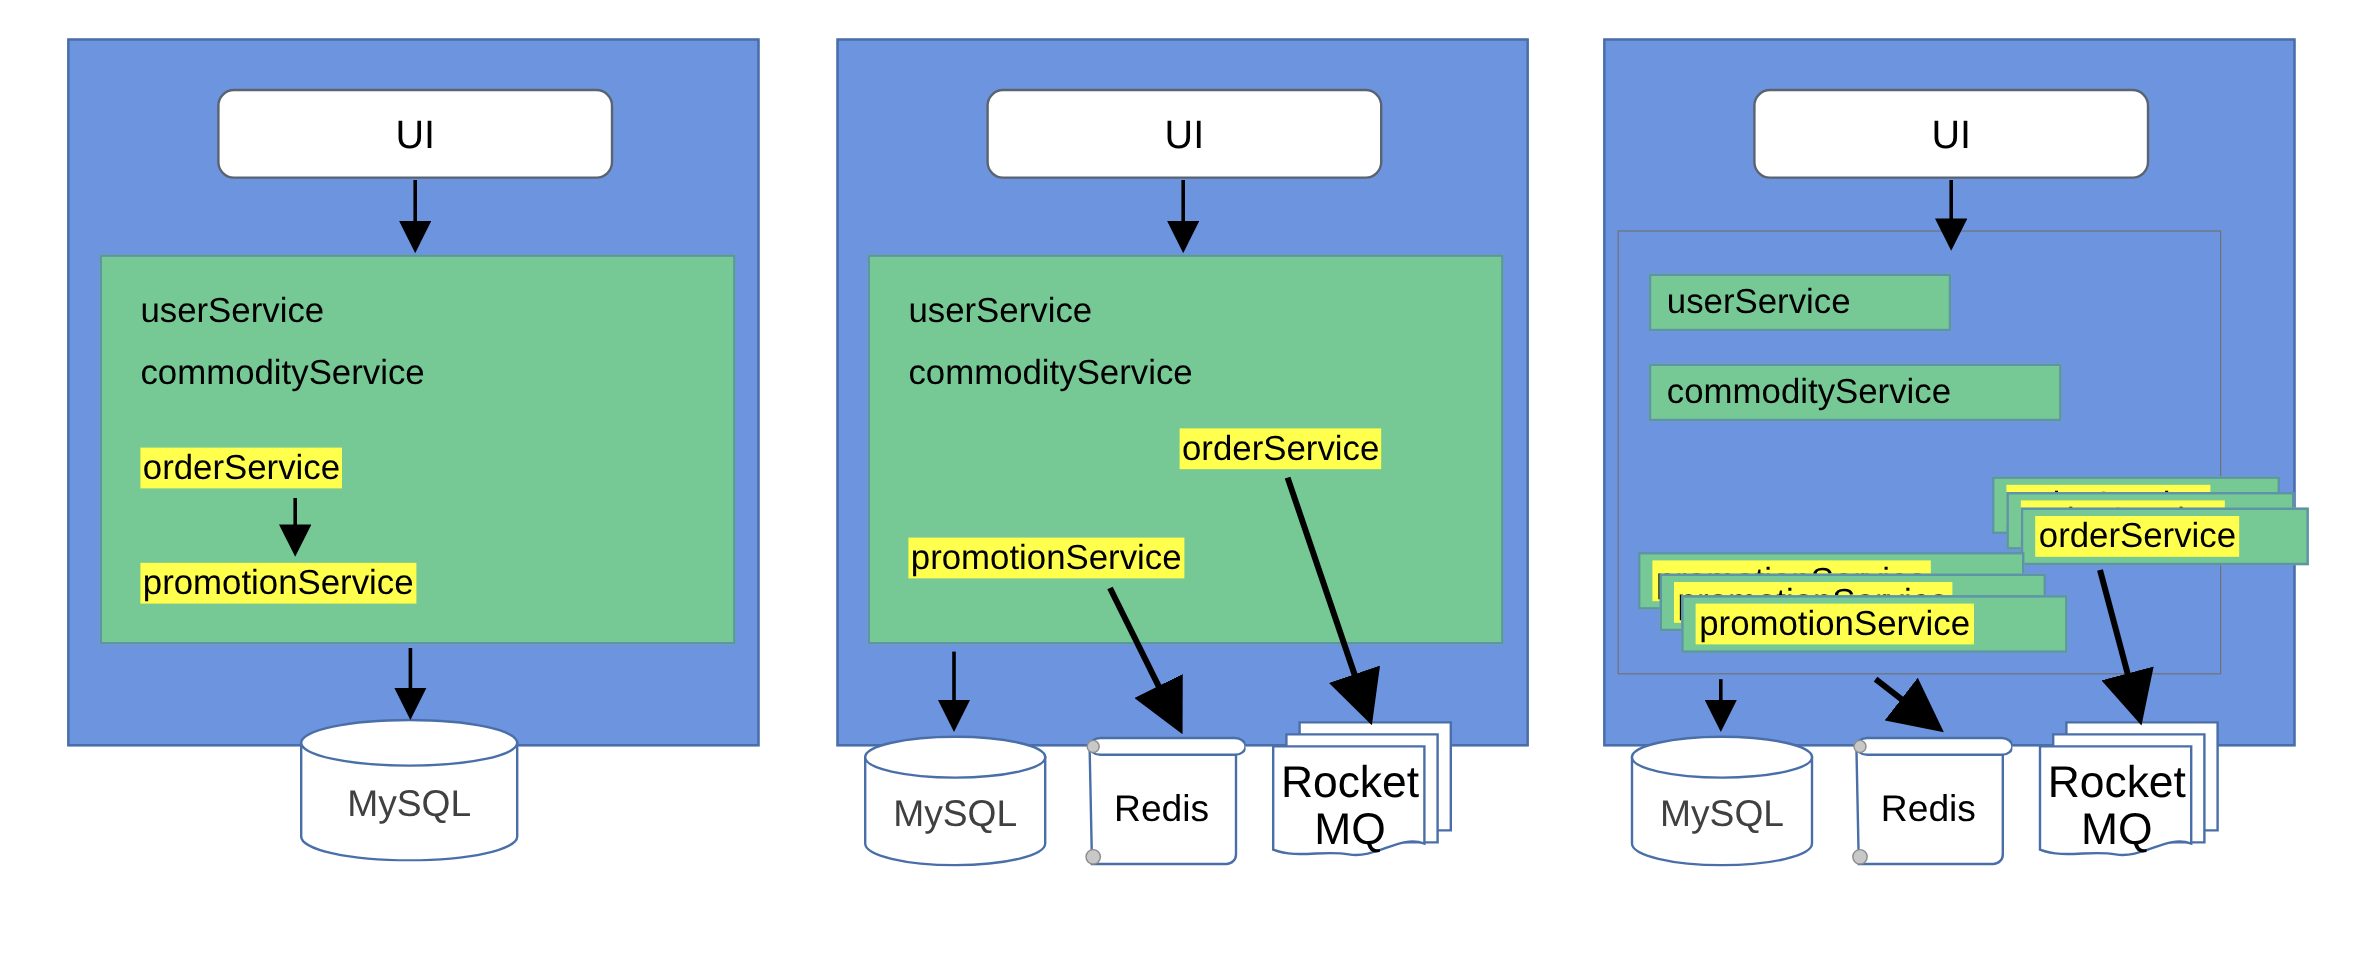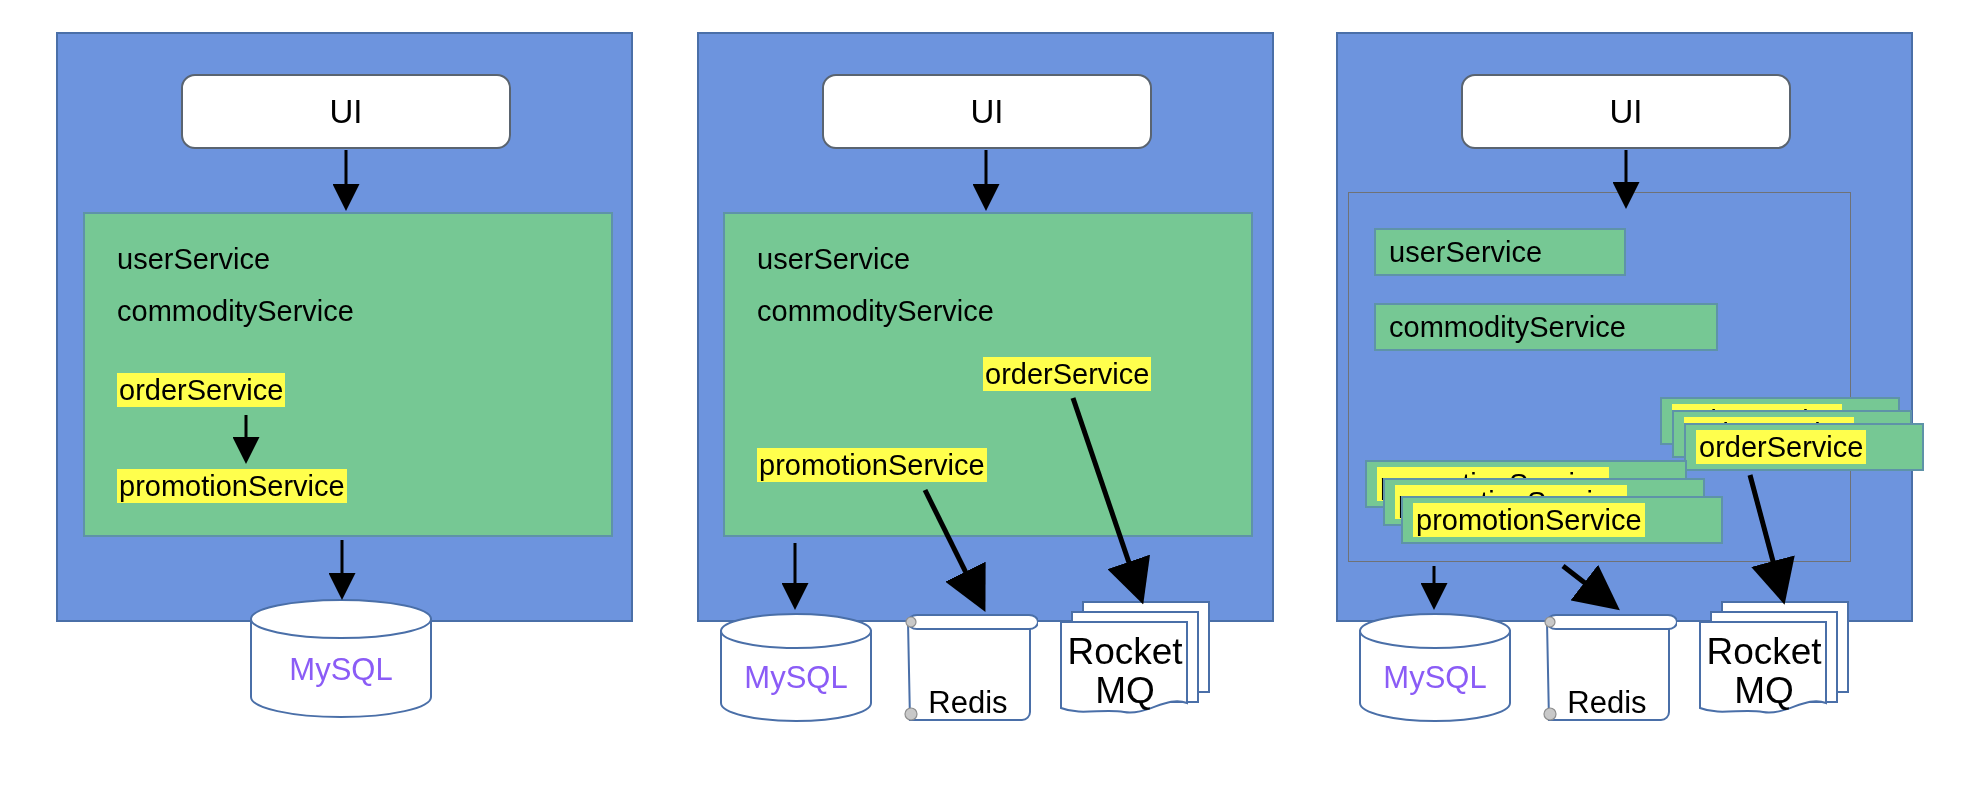--- a/index.html
+++ b/index.html
@@ -109,36 +109,35 @@
 
   
   .cyl {
     position: absolute;
   }
   .cyl .cyl-label {
     position: absolute;
     left: 0; right: 0;
     text-align: center;
     font-size: 31px;
-    color: #8b5cf6;
+    color: #404040;
     pointer-events: none;
   }
 
   
   .note {
     position: absolute;
   }
   .note .note-label {
     position: absolute;
     left: 0; right: 0;
     text-align: center;
     font-size: 31px;
     color: #000;
     pointer-events: none;
-    margin-top: 29px;
   }
 
   
   .mdoc {
     position: absolute;
   }
   .mdoc .mdoc-label {
     position: absolute;
     text-align: center;
     font-size: 37px;

